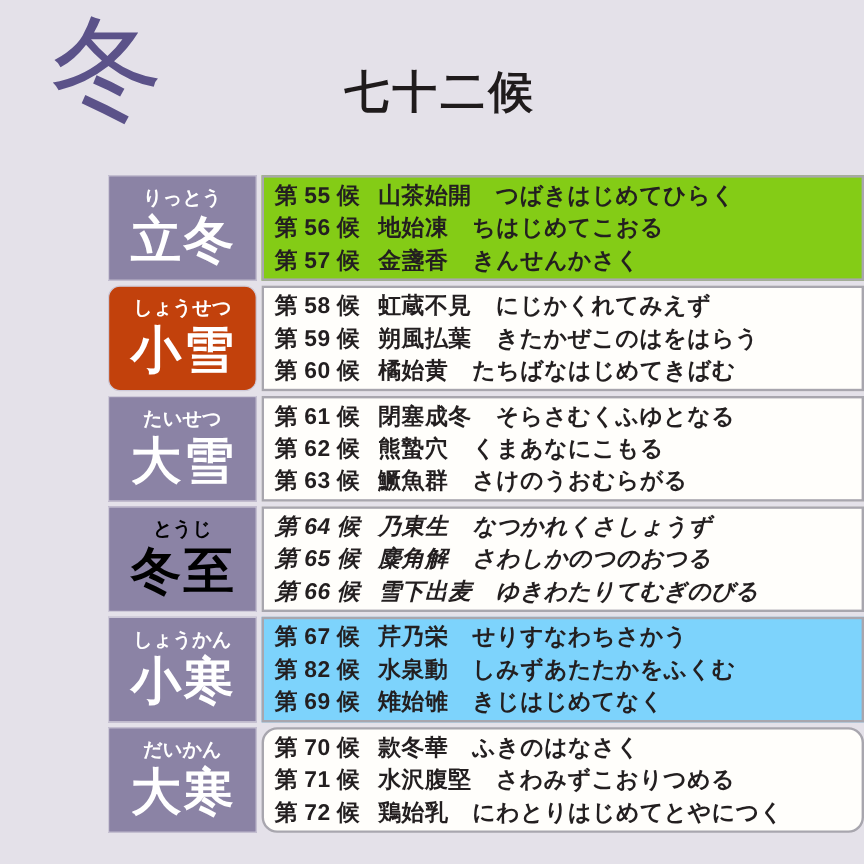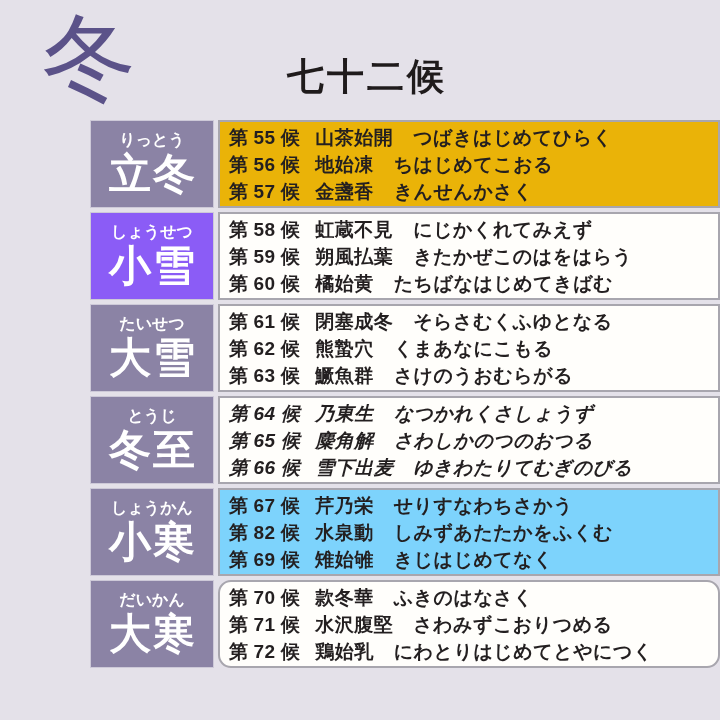--- a/index.html
+++ b/index.html
@@ -30,21 +30,21 @@
     box-sizing: border-box;
     text-align: center;
     font-size: 37px;
     font-weight: bold;
     letter-spacing: 3px;
     color: #1f1b1c;
   }
   .table {
     position: absolute;
     left: 45px;
-    top: 120px;
+    top: 146px;
     width: 630px;
     display: flex;
     flex-direction: column;
     gap: 4px;
     padding-left: 45px;
   }
   .section {
     display: flex;
     gap: 4px;
     height: 88px;
@@ -101,31 +101,31 @@
 <div class="season-char" style="color: rgb(91, 82, 137);">冬</div>
 
 <div class="page-title" style="color: rgb(31, 27, 28);">七十二候</div>
 
 <div class="table">
   <div class="section">
     <div class="term-cell" style="background: rgb(139, 131, 165); color: rgb(255, 255, 255);">
       <div class="furigana">りっとう</div>
       <div class="term">立冬</div>
     </div>
-    <div class="rows-cell" style="background: #eab308; border-color: rgb(168, 166, 174); color: rgb(35, 31, 32);">
+    <div class="rows-cell" style="background: #84cc16; border-color: rgb(168, 166, 174); color: rgb(35, 31, 32);">
   <div class="row"><span class="prefix">第</span><span class="num">55</span><span class="suffix">候</span><span class="name">山茶始開</span><span class="reading">つばきはじめてひらく</span></div>
 
   <div class="row"><span class="prefix">第</span><span class="num">56</span><span class="suffix">候</span><span class="name">地始凍</span><span class="reading">ちはじめてこおる</span></div>
 
   <div class="row"><span class="prefix">第</span><span class="num">57</span><span class="suffix">候</span><span class="name">金盞香</span><span class="reading">きんせんかさく</span></div>
 </div>
   </div>
 
   <div class="section">
-    <div class="term-cell" style="background: #8b5cf6; color: rgb(255, 255, 255);">
+    <div class="term-cell" style="background: #c2410c; color: rgb(255, 255, 255); border-radius: 10px;">
       <div class="furigana">しょうせつ</div>
       <div class="term">小雪</div>
     </div>
     <div class="rows-cell" style="background: rgb(255, 254, 251); border-color: rgb(168, 166, 174); color: rgb(35, 31, 32);">
   <div class="row"><span class="prefix">第</span><span class="num">58</span><span class="suffix">候</span><span class="name">虹蔵不見</span><span class="reading">にじかくれてみえず</span></div>
 
   <div class="row"><span class="prefix">第</span><span class="num">59</span><span class="suffix">候</span><span class="name">朔風払葉</span><span class="reading">きたかぜこのはをはらう</span></div>
 
   <div class="row"><span class="prefix">第</span><span class="num">60</span><span class="suffix">候</span><span class="name">橘始黄</span><span class="reading">たちばなはじめてきばむ</span></div>
 </div>
@@ -139,21 +139,21 @@
     <div class="rows-cell" style="background: rgb(255, 254, 251); border-color: rgb(168, 166, 174); color: rgb(35, 31, 32);">
   <div class="row"><span class="prefix">第</span><span class="num">61</span><span class="suffix">候</span><span class="name">閉塞成冬</span><span class="reading">そらさむくふゆとなる</span></div>
 
   <div class="row"><span class="prefix">第</span><span class="num">62</span><span class="suffix">候</span><span class="name">熊蟄穴</span><span class="reading">くまあなにこもる</span></div>
 
   <div class="row"><span class="prefix">第</span><span class="num">63</span><span class="suffix">候</span><span class="name">鱖魚群</span><span class="reading">さけのうおむらがる</span></div>
 </div>
   </div>
 
   <div class="section">
-    <div class="term-cell" style="background: rgb(139, 131, 165); color: #ffffff;">
+    <div class="term-cell" style="background: rgb(139, 131, 165); color: #000000;">
       <div class="furigana">とうじ</div>
       <div class="term">冬至</div>
     </div>
     <div class="rows-cell" style="background: rgb(255, 254, 251); border-color: rgb(168, 166, 174); color: rgb(35, 31, 32); font-style: italic;">
   <div class="row"><span class="prefix">第</span><span class="num">64</span><span class="suffix">候</span><span class="name">乃東生</span><span class="reading">なつかれくさしょうず</span></div>
 
   <div class="row"><span class="prefix">第</span><span class="num">65</span><span class="suffix">候</span><span class="name">麋角解</span><span class="reading">さわしかのつのおつる</span></div>
 
   <div class="row"><span class="prefix">第</span><span class="num">66</span><span class="suffix">候</span><span class="name">雪下出麦</span><span class="reading">ゆきわたりてむぎのびる</span></div>
 </div>

